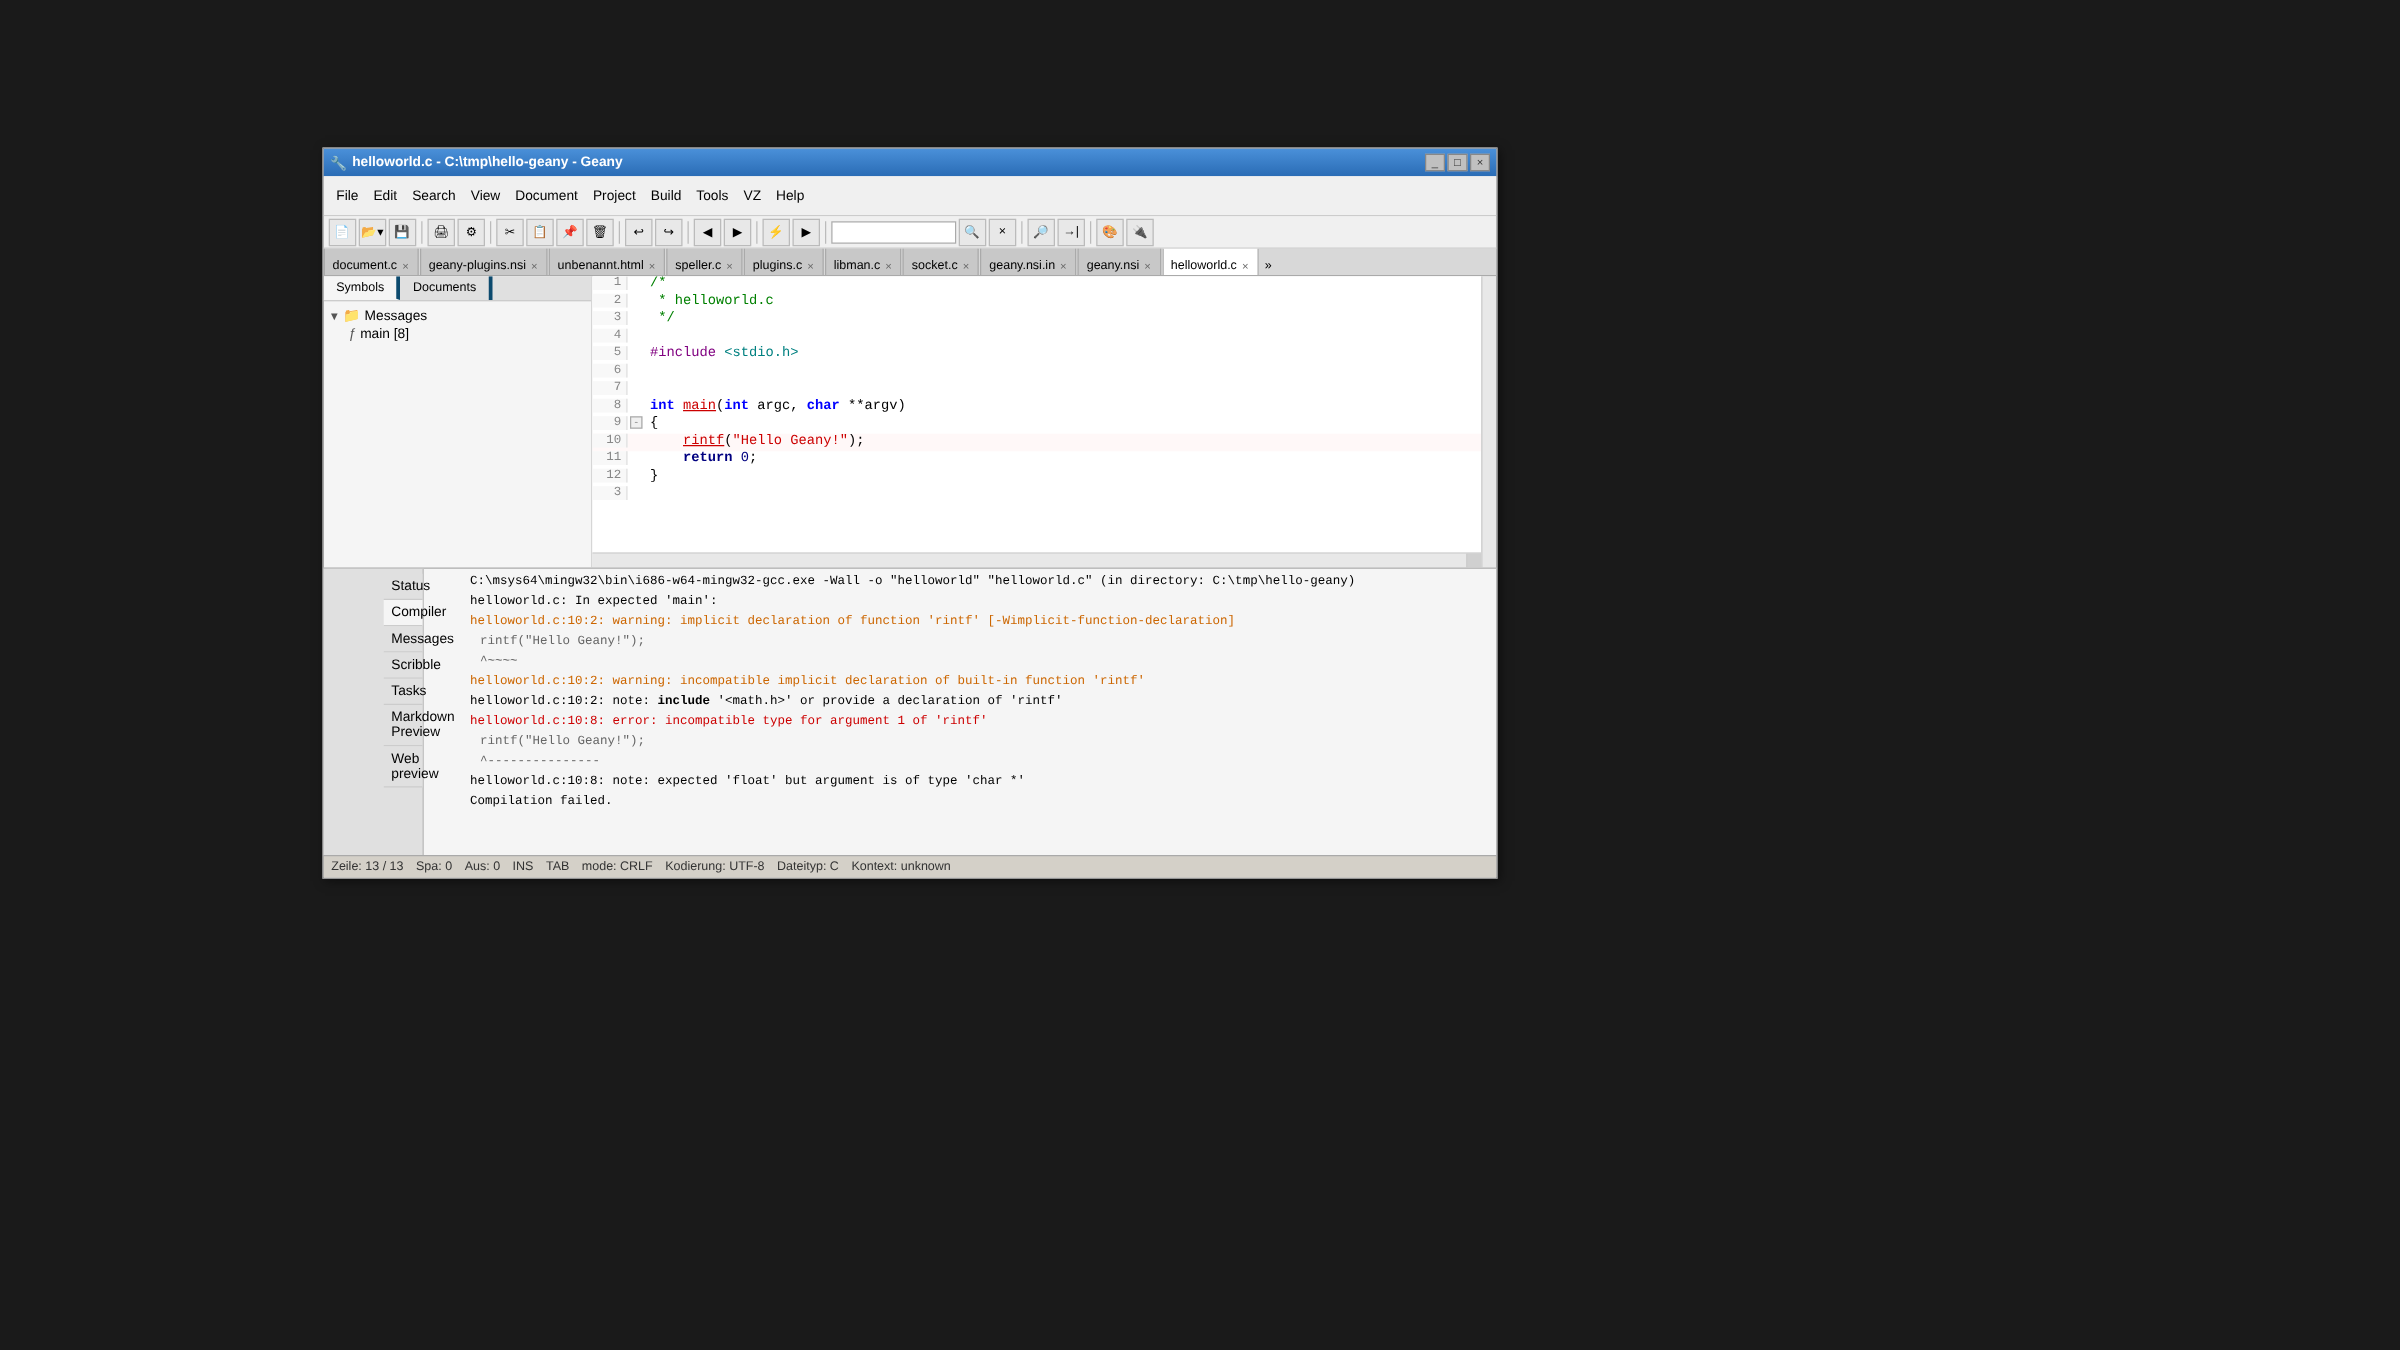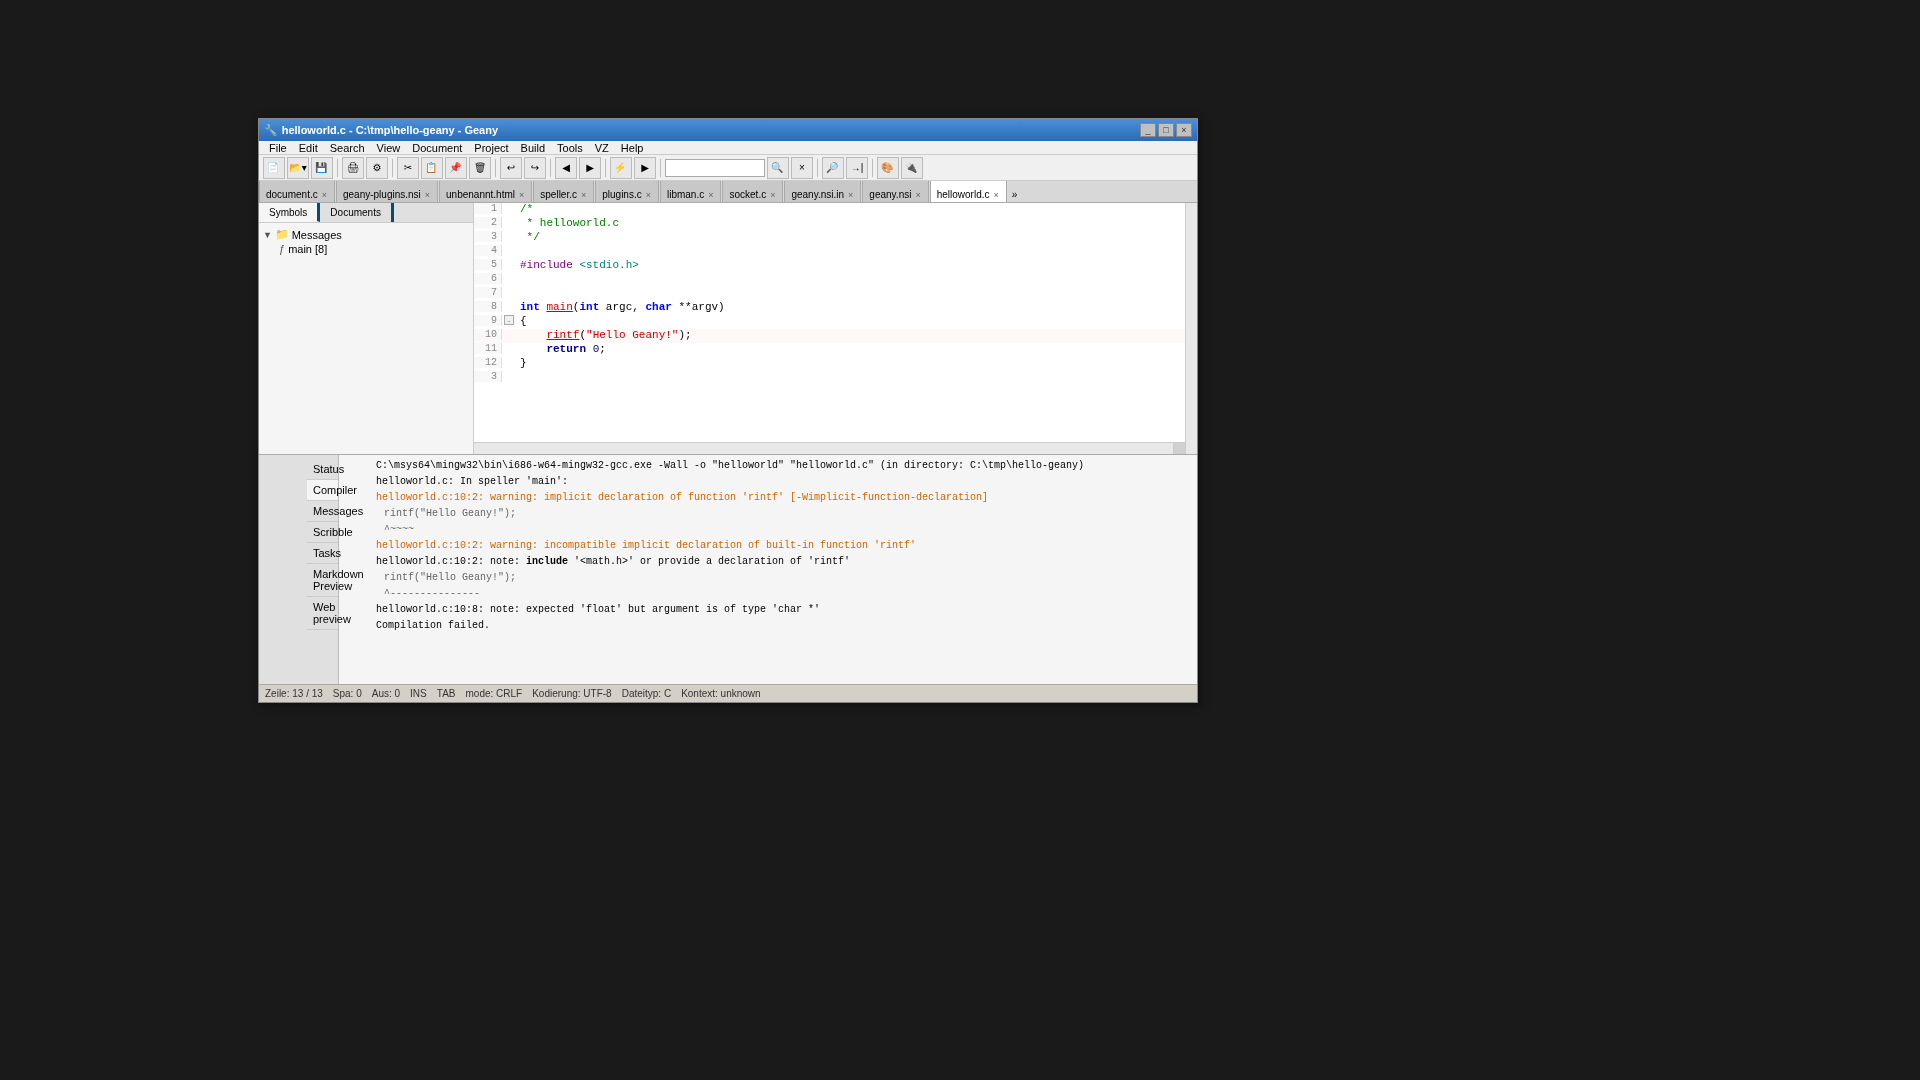--- a/index.html
+++ b/index.html
@@ -58,21 +58,21 @@
       justify-content: center;
       cursor: pointer;
       color: #333;
     }
     
     #menu-bar {
       background: #f0f0f0;
       border-bottom: 1px solid #ccc;
       display: flex;
       align-items: center;
-      height: 14px;
+      height: 32px;
       padding: 0 4px;
       flex-shrink: 0;
     }
     .menu-item {
       padding: 2px 6px;
       font-size: 11px;
       cursor: pointer;
       color: #000;
     }
     
@@ -571,26 +571,27 @@
       <div class="bottom-tab">Status</div>
       <div class="bottom-tab active">Compiler</div>
       <div class="bottom-tab">Messages</div>
       <div class="bottom-tab">Scribble</div>
       <div class="bottom-tab">Tasks</div>
       <div class="bottom-tab">Markdown Preview</div>
       <div class="bottom-tab">Web preview</div>
     </div>
     <div id="bottom-content">
       <div class="compiler-line compiler-cmd">C:\msys64\mingw32\bin\i686-w64-mingw32-gcc.exe -Wall -o "helloworld" "helloworld.c" (in directory: C:\tmp\hello-geany)</div>
-      <div class="compiler-line compiler-info">helloworld.c: In speller 'main':</div>
+      <div class="compiler-line compiler-info">helloworld.c: In expected 'main':</div>
       <div class="compiler-line compiler-warn">helloworld.c:10:2: warning: implicit declaration of function 'rintf' [-Wimplicit-function-declaration]</div>
       <div class="compiler-line compiler-code">  rintf("Hello Geany!");</div>
       <div class="compiler-line compiler-code">  ^~~~~</div>
       <div class="compiler-line compiler-warn">helloworld.c:10:2: warning: incompatible implicit declaration of built-in function 'rintf'</div>
       <div class="compiler-line compiler-note">helloworld.c:10:2: note: <span style="font-weight:bold;">include</span> '&lt;math.h&gt;' or provide a declaration of 'rintf'</div>
+      <div class="compiler-line compiler-err">helloworld.c:10:8: error: incompatible type for argument 1 of 'rintf'</div>
       <div class="compiler-line compiler-code">  rintf("Hello Geany!");</div>
       <div class="compiler-line compiler-code">       ^---------------</div>
       <div class="compiler-line compiler-note">helloworld.c:10:8: note: expected 'float' but argument is of type 'char *'</div>
       <div class="compiler-line compiler-info">Compilation failed.</div>
     </div>
   </div>
 
   <div id="status-bar">
     <span class="status-item">Zeile: 13 / 13</span>
     <span class="status-item">Spa: 0</span>

